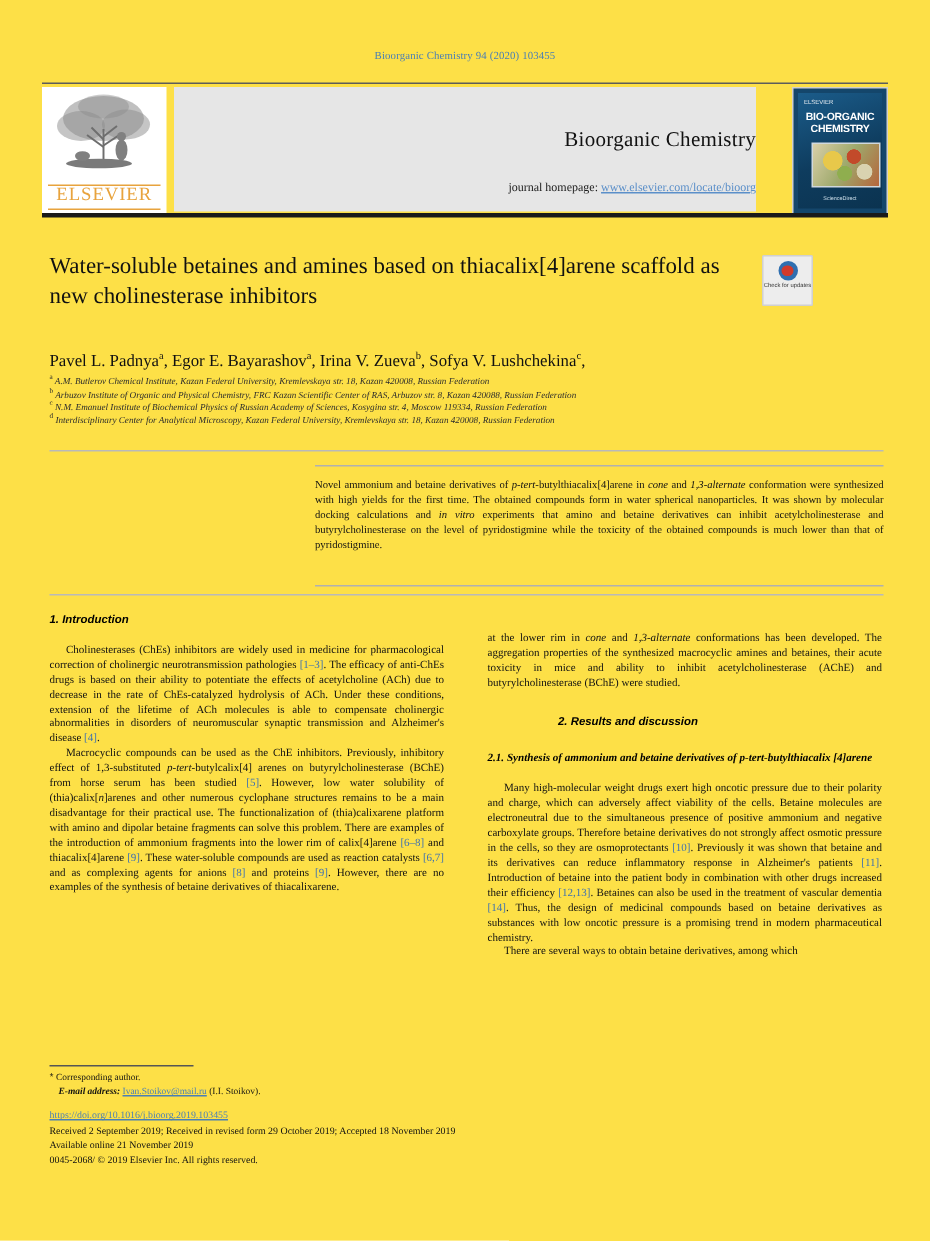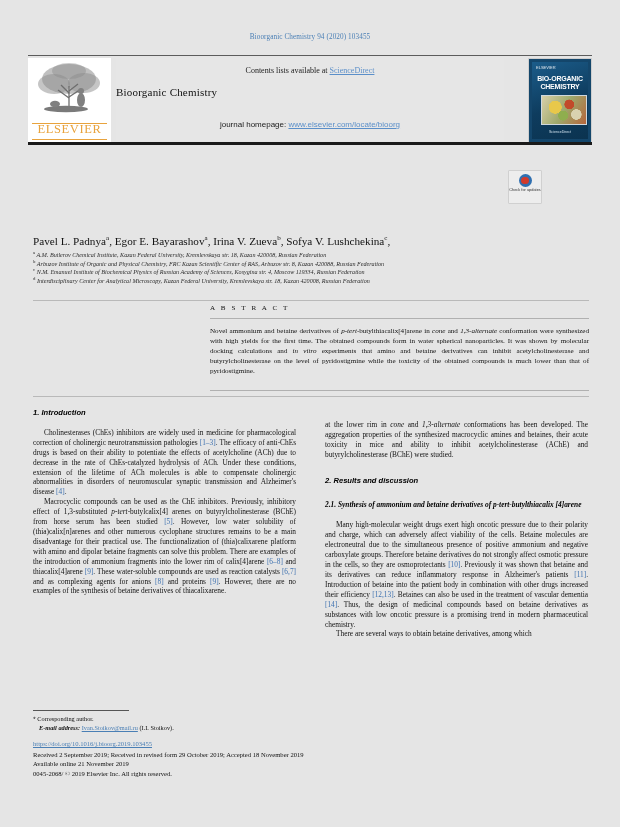--- a/index.html
+++ b/index.html
@@ -12,21 +12,21 @@
     height: 827px;
     position: relative;
     font-family: "Liberation Serif", serif;
     color: #000000;
     overflow: hidden;
   }
 
   .page {
     position: absolute;
     inset: 0;
-    background: #e5e5e5;
+    background: #fde047;
   }
 
   
   .running-head {
     position: absolute;
     top: 33px;
     left: 0;
     width: 620px;
     text-align: center;
     font-size: 7.2px;
@@ -122,33 +122,33 @@
     color: #1c1c1c;
   }
   .sd-link {
     color: #5b8fc9;
   }
   .journal-title {
     position: absolute;
     top: 28px;
     left: 0;
     width: 388px;
-    text-align: left;
-    font-size: 11px;
+    text-align: right;
+    font-size: 14px;
     color: #111;
     letter-spacing: 0.2px;
   }
   .homepage-line {
     position: absolute;
     top: 62px;
     left: 0;
     width: 388px;
-    text-align: center;
+    text-align: right;
     font-size: 8px;
-    font-family: Liberation Sans, sans-serif;
+    font-family: Liberation Serif, serif;
     color: #1c1c1c;
   }
   .homepage-url {
     color: #5b8fc9;
   }
 
   .journal-cover {
     position: absolute;
     top: 3px;
     right: 0;
@@ -384,21 +384,21 @@
   .col-right { left: 325px; }
 
   .h2 {
     font-family: "Liberation Sans", sans-serif;
     font-weight: bold;
     font-size: 7.6px;
     margin: 0 0 10px 0;
     color: #000;
     font-style: italic;
   }
-  .h2.spaced { margin-top: 16px; }
+  .h2.spaced { margin-top: 16px; margin-left: 47px; }
   .h3 {
     font-family: "Liberation Serif", serif;
     font-weight: bold;
     font-style: italic;
     font-size: 7.4px;
     line-height: 9.9px;
     margin: 14px 0 11px 0;
     color: #000;
   }
   p.body {
@@ -503,23 +503,20 @@
           <circle cx="47" cy="31" r="3"></circle>
           <ellipse cx="21" cy="44" rx="5" ry="3.2"></ellipse>
         </g>
       </svg>
       <div class="elsevier-bar-top"></div>
       <div class="elsevier-word">ELSEVIER</div>
       <div class="elsevier-bar-bot"></div>
     </div>
 
     <div class="masthead-center">
-      <div class="contents-line">
-        <span>Contents lists available at </span><a class="sd-link" href="#">ScienceDirect</a>
-      </div>
       <div class="journal-title">Bioorganic Chemistry</div>
       <div class="homepage-line">
         <span>journal homepage: </span><a class="homepage-url" href="#">www.elsevier.com/locate/bioorg</a>
       </div>
     </div>
 
     <div class="journal-cover">
       <div class="cover-inner">
         <div class="cover-elsevier-mark">ELSEVIER</div>
         <div class="cover-title">
@@ -527,20 +524,23 @@
           <span>CHEMISTRY</span>
         </div>
         <div class="cover-art"></div>
         <div class="cover-foot">ScienceDirect</div>
       </div>
     </div>
 
     <div class="masthead-rule-bottom"></div>
   </div>
 
+  <div class="title-block">
+    <div class="paper-title">Water-soluble betaines and amines based on thiacalix[4]arene scaffold as new cholinesterase inhibitors</div>
+  </div>
 
   <div class="crossmark">
     <div class="crossmark-circle">
       <div class="crossmark-inner"></div>
     </div>
     <div class="crossmark-label">Check for updates</div>
   </div>
 
   <div class="authors">
     <div>Pavel L. Padnya<sup>a</sup>, Egor E. Bayarashov<sup>a</sup>, Irina V. Zueva<sup>b</sup>, Sofya V. Lushchekina<sup>c</sup>,</div>
@@ -550,21 +550,20 @@
     <div><span class="aff-sup">a</span> A.M. Butlerov Chemical Institute, Kazan Federal University, Kremlevskaya str. 18, Kazan 420008, Russian Federation</div>
     <div><span class="aff-sup">b</span> Arbuzov Institute of Organic and Physical Chemistry, FRC Kazan Scientific Center of RAS, Arbuzov str. 8, Kazan 420088, Russian Federation</div>
     <div><span class="aff-sup">c</span> N.M. Emanuel Institute of Biochemical Physics of Russian Academy of Sciences, Kosygina str. 4, Moscow 119334, Russian Federation</div>
     <div><span class="aff-sup">d</span> Interdisciplinary Center for Analytical Microscopy, Kazan Federal University, Kremlevskaya str. 18, Kazan 420008, Russian Federation</div>
   </div>
 
   <div class="panel-rule" style="top:300px;"></div>
 
 
   <div class="abstract-col">
-    <div class="section-caps">A B S T R A C T</div>
     <div class="abs-rule"></div>
     <div class="abstract-text">Novel ammonium and betaine derivatives of <i>p-tert</i>-butylthiacalix[4]arene in <i>cone</i> and <i>1,3-alternate</i> conformation were synthesized with high yields for the first time. The obtained compounds form in water spherical nanoparticles. It was shown by molecular docking calculations and <i>in vitro</i> experiments that amino and betaine derivatives can inhibit acetylcholinesterase and butyrylcholinesterase on the level of pyridostigmine while the toxicity of the obtained compounds is much lower than that of pyridostigmine.</div>
     <div class="abs-rule-bottom"></div>
   </div>
 
   <div class="panel-rule" style="top:396px;"></div>
 
   <div class="col col-left">
     <div class="h2">1. Introduction</div>
     <p class="body">Cholinesterases (ChEs) inhibitors are widely used in medicine for pharmacological correction of cholinergic neurotransmission pathologies <span class="ref">[1–3]</span>. The efficacy of anti-ChEs drugs is based on their ability to potentiate the effects of acetylcholine (ACh) due to decrease in the rate of ChEs-catalyzed hydrolysis of ACh. Under these conditions, extension of the lifetime of ACh molecules is able to compensate cholinergic abnormalities in disorders of neuromuscular synaptic transmission and Alzheimer's disease <span class="ref">[4]</span>.</p>

